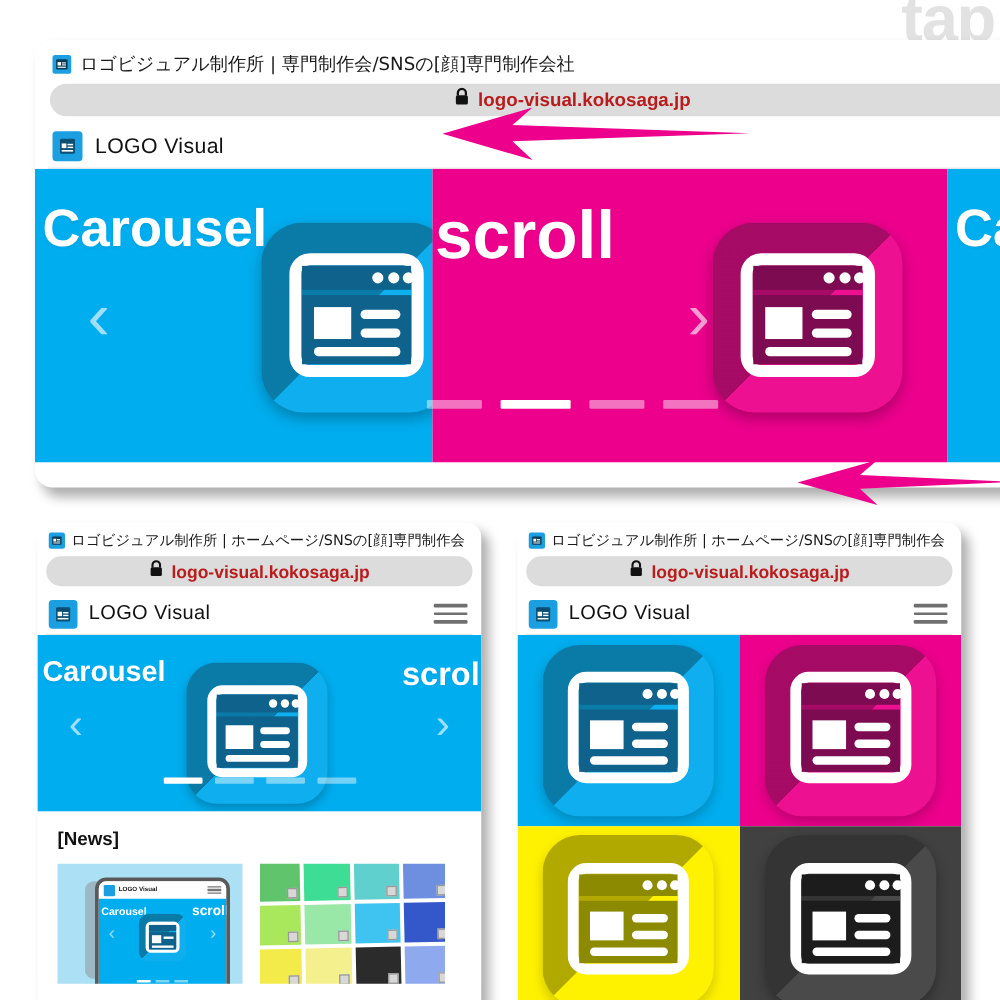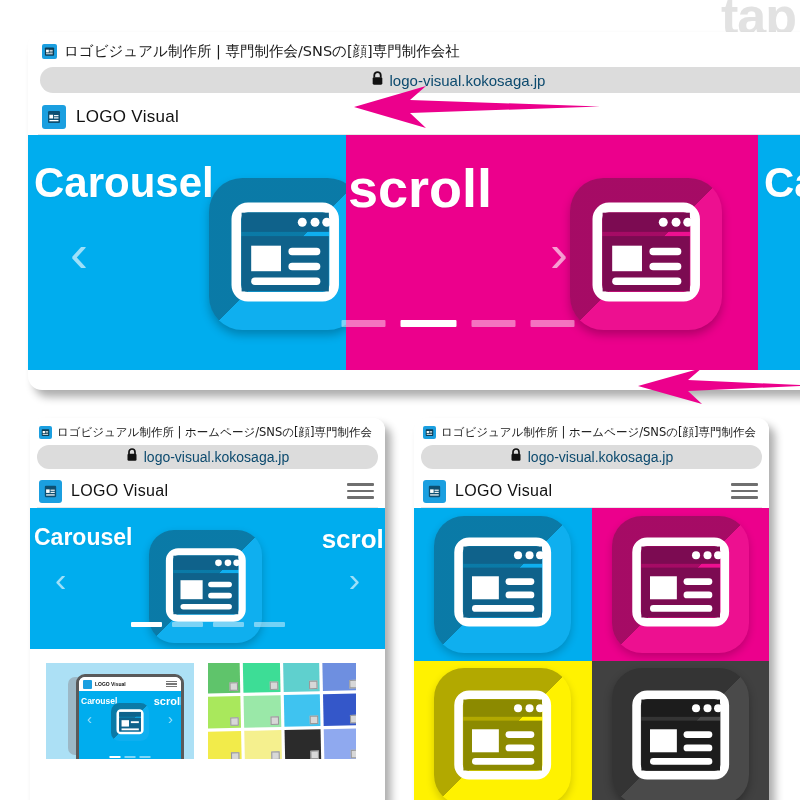--- a/index.html
+++ b/index.html
@@ -35,21 +35,21 @@
   }
   .title-txt{
     color:#1a1a1a;white-space:nowrap;overflow:hidden;
     font-family:"DejaVu Sans","Liberation Sans",sans-serif;
   }
   .urlbar{
     background:#dcdcdc;border-radius:999px;
     display:flex;align-items:center;justify-content:center;gap:6px;
   }
   .urlbar .lock{flex:none;}
-  .url-txt{font-weight:normal;color:#0c4a6e;white-space:nowrap;}
+  .url-txt{font-weight:bold;color:#b91c1c;white-space:nowrap;}
   .siteheader{
     display:flex;align-items:center;background:#fff;
     border-bottom:1px solid #e6e6e6;
   }
   .brandmark{
     flex:none;background:#1b9fe0;border-radius:3px;
     display:flex;align-items:center;justify-content:center;
   }
   .brandtxt{font-weight:normal;color:#111;letter-spacing:.3px;white-space:nowrap;}
   .burger{margin-left:auto;display:flex;flex-direction:column;justify-content:center;}
@@ -291,20 +291,21 @@
       <div class="dots" style="bottom:22px;gap:10px;">
         <i class="on" style="width:31px;height:5px;"></i>
         <i style="width:31px;height:5px;"></i>
         <i style="width:31px;height:5px;"></i>
         <i style="width:31px;height:5px;"></i>
       </div>
     </div>
   </div>
 
   <div style="padding:14px 16px 0 16px;background:#fff;">
+    <div class="news-h" style="font-size:15px;margin-bottom:11px;">[News]</div>
     <div class="thumbs" style="gap:14px;">
 
       <div class="thumb" style="width:148px;height:96px;background:#ACE0F5;">
         <div style="position:absolute;left:22px;top:14px;width:18px;height:78px;background:#9CB8C6;border-radius:7px;"></div>
         <div class="phone-mini" style="left:30px;top:11px;width:102px;height:88px;">
           <div class="pm-bar">
             <span class="pm-logo"></span>
             <span class="pm-txt">LOGO Visual</span>
             <span class="pm-burger">
                 <i></i>

